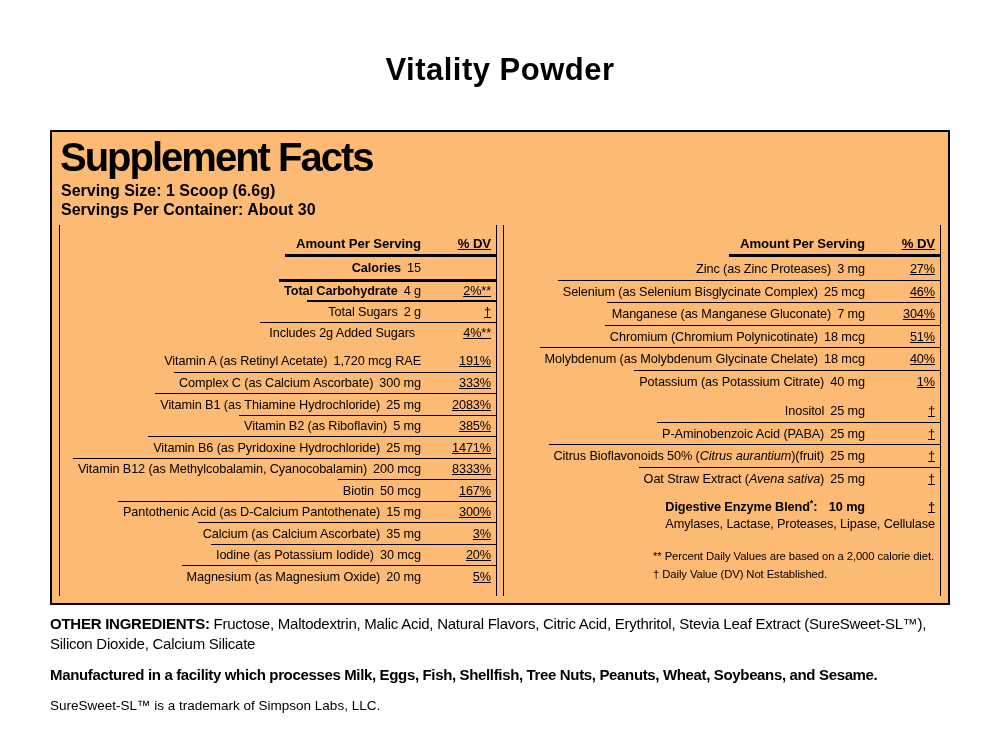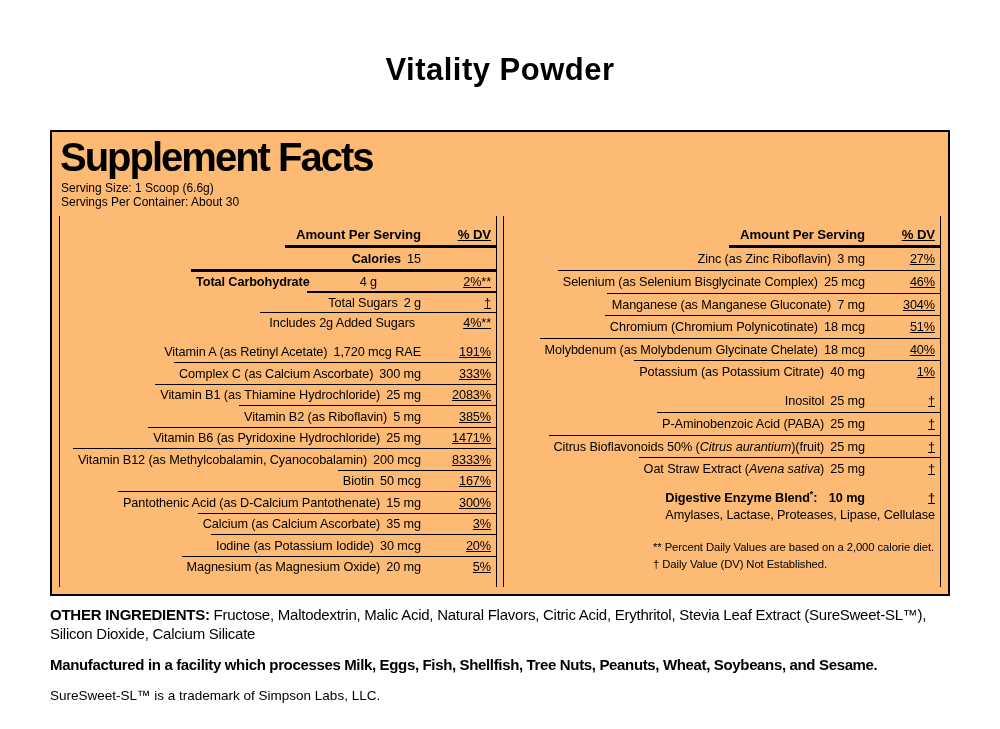--- a/index.html
+++ b/index.html
@@ -25,23 +25,24 @@
     background: #fdba74;
   }
   .sf-title {
     font-size: 40px;
     font-weight: bold;
     letter-spacing: -2px;
     line-height: 1.05;
     margin: 1px 0 3px 1px;
   }
   .serving-line {
-    font-size: 12px;
+    font-size: 16px;
     line-height: 1.2;
     margin-left: 2px;
+    font-weight: bold;
   }
   .tables {
     display: flex;
     gap: 6px;
     margin-top: 6px;
     align-items: stretch;
   }
   .facts-table {
     flex: 1;
     display: flex;
@@ -62,21 +63,21 @@
     font-weight: bold;
     font-size: 13.2px;
   }
   .header-row .name { flex: 1; }
   .row { display: flex; align-items: center; min-height: 21.5px; padding: 1px 5px; }
   .right-table .row { min-height: 22.5px; }
   .row.multi { display: block; padding: 4px 5px 5px 5px; }
   .row.multi .line { display: flex; align-items: center; }
   .sep-thin   { border-top: 1px solid #000; }
   .sep-thin2  { border-top: 2px solid #000; }
-  .sep-medium { border-top: 3px solid #000; gap: 44px; }
+  .sep-medium { border-top: 3px solid #000; }
   .sep-none   { border-top: none; }
   .sep-indent { position: relative; border-top: none; }
   .sep-indent::before {
     content: ""; position: absolute; top: 0; left: 26px; right: 0;
     height: 1px; background: #000;
   }
   .name { flex: 1; white-space: nowrap; }
   .name.ind1 { padding-left: 16px; }
   .name.ind2 { padding-left: 30px; }
   .amt { white-space: nowrap; padding-left: 6px; }
@@ -193,21 +194,21 @@
         <div class="bar bottom"></div>
       </div>
     <div class="facts-table right-table" id="right-table">
         <div class="bar top"></div>
         <div class="header-row">
           <span class="name"></span>
           <span class="amt">Amount Per Serving</span>
           <span class="dv">% DV</span>
         </div>
         <div class="row sep-none">
-          <span class="name">Zinc (as Zinc Riboflavin)</span>
+          <span class="name">Zinc (as Zinc Proteases)</span>
           <span class="amt">3 mg</span>
           <span class="dv">27%</span>
         </div>
         <div class="row sep-thin">
           <span class="name">Selenium (as Selenium Bisglycinate Complex)</span>
           <span class="amt">25 mcg</span>
           <span class="dv">46%</span>
         </div>
         <div class="row sep-thin">
           <span class="name">Manganese (as Manganese Gluconate)</span>

